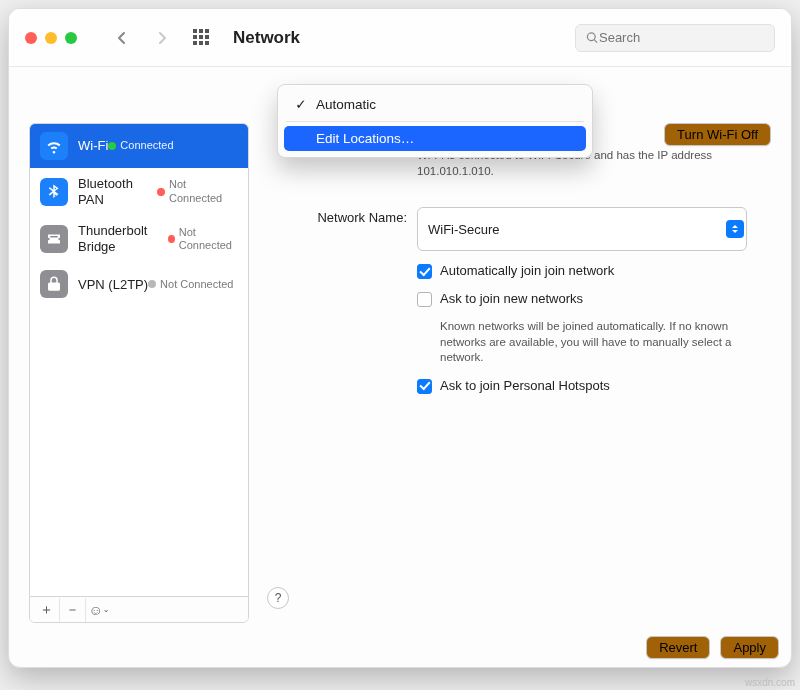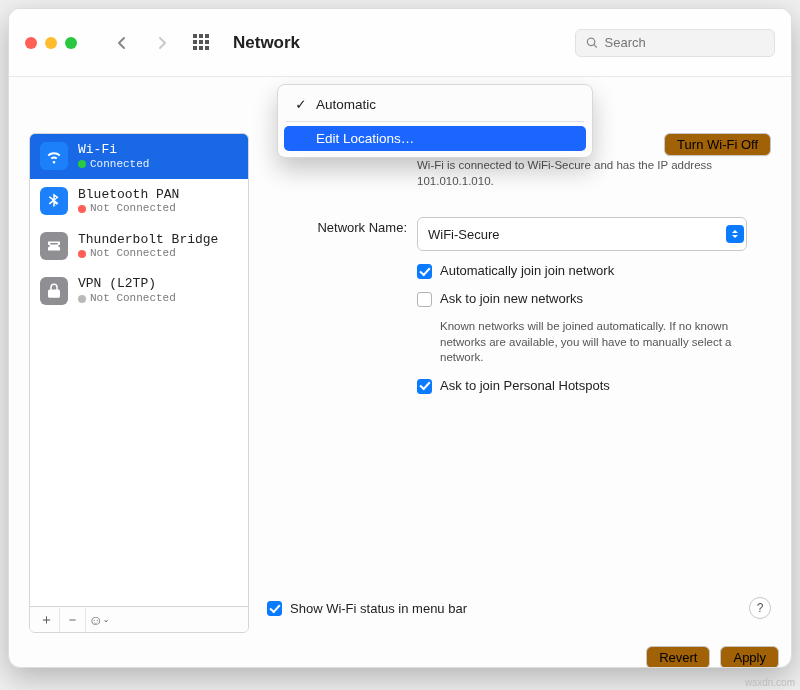--- a/index.html
+++ b/index.html
@@ -20,21 +20,21 @@
     background: #fdfdfd;
     border-radius: 12px;
     box-shadow: 0 10px 30px rgba(0,0,0,0.25);
     overflow: hidden;
     border: 1px solid #ddd;
   }
   
   .toolbar {
     display: flex;
     align-items: center;
-    height: 68px;
+    height: 58px;
     padding: 0 16px;
     gap: 10px;
     border-bottom: 1px solid #e8e8e8;
     background: #fefefe;
   }
   .traffic-lights { display: flex; gap: 8px; margin-right: 20px; }
   .tl { width: 12px; height: 12px; border-radius: 50%; }
   .tl.red { background:#ff5f57; }
   .tl.yellow { background:#ffbd2e; }
   .tl.green { background:#28c940; }
@@ -43,21 +43,21 @@
     color:#888; font-size: 18px;
   }
   .grid-icon {
     width: 18px; height: 18px;
     display: grid; grid-template-columns: repeat(3, 4px); grid-template-rows: repeat(3, 4px);
     gap: 2px; margin: 0 12px 0 6px;
   }
   .grid-icon span { background:#555; width:4px; height:4px; }
   .title { font-size: 17px; font-weight: 600; flex: 0 0 auto; margin-right: auto; }
   .search {
-    display:flex; align-items:center; gap:6px;
+    display:flex; align-items:center; gap:0;
     background:#f3f3f3; border:1px solid #e1e1e1; border-radius:6px;
     height: 28px; padding: 0 10px; width: 200px; color:#888;
   }
   .search svg { width:14px; height:14px; fill:#888; }
   .search input { border:none; background:transparent; outline:none; font-size:13px; width:100%; color:#333; }
 
   
   .content {
     display:flex; height: calc(100% - 54px - 48px);
     padding: 16px 20px 0 20px;
@@ -80,21 +80,21 @@
   .sicon {
     width:28px; height:28px; border-radius:6px;
     display:flex; align-items:center; justify-content:center;
     flex:0 0 28px;
   }
   .sicon svg { width:18px; height:18px; fill:#fff; }
   .wifi-bg { background:#1c80fb; }
   .bt-bg   { background:#1c80fb; }
   .tb-bg   { background:#8e8e93; }
   .vpn-bg  { background:#8e8e93; }
-  .sitem .stext { display:flex; flex-direction:column; line-height:1.2;font-family:Liberation Mono, monospace; }
+  .sitem .stext { display:flex; flex-direction:row; line-height:1.2; }
   .sname { font-size:13px; font-weight:500; }
   .sstatus { font-size:11px; display:flex; align-items:center; gap:4px; }
   .dot { width:8px; height:8px; border-radius:50%; display:inline-block; }
   .dot.green { background:#29c940; }
   .dot.red { background:#ff5f57; }
   .dot.grey { background:#b9b9b9; }
   .sitem.selected .sstatus { color: #e9f1ff; }
   .sitem:not(.selected) .sstatus { color:#7a7a7a; }
 
   .sbar-bottom {
@@ -125,21 +125,21 @@
   .status-head .b { font-size:13px; font-weight:700; }
   .btn {
     background:#a16207; border:1px solid #c7c7c7; border-radius:6px;
     padding: 3px 12px; font-size:13px;
     box-shadow: 0 1px 0 rgba(0,0,0,0.03);
   }
   .caption { font-size:11.5px; color:#555; line-height:1.35; max-width: 330px; }
 
   .select {
     display:flex; align-items:center; justify-content:space-between;
-    border:1px solid #c9c9c9; border-radius:6px; height:34px;
+    border:1px solid #c9c9c9; border-radius:6px; height:44px;
     padding: 0 2px 0 10px; background:#fff; width: 330px;
   }
   .sel-chev {
     width:18px; height:18px; border-radius:4px; background:#0a7aff;
     display:flex; flex-direction:column; align-items:center; justify-content:center;
     gap:0px;
   }
   .sel-chev span {
     width:0;height:0;border-left:3px solid transparent;border-right:3px solid transparent;
   }
@@ -360,24 +360,20 @@
             </div>
             <div class="cb-row">
               <div class="cb checked"></div>
               <span class="cb-label">Ask to join Personal Hotspots</span>
             </div>
           </div>
         </div>
       </div>
 
       <div class="main-bottom">
-        <div class="left">
-          <div class="cb checked"></div>
-          <span class="cb-label">Show Wi-Fi status in menu bar</span>
-        </div>
         <div class="adv-group">
           <div class="help">?</div>
         </div>
       </div>
 
     </div>
   </div>
 
   <div class="footer">
     <button class="btn">Revert</button>

